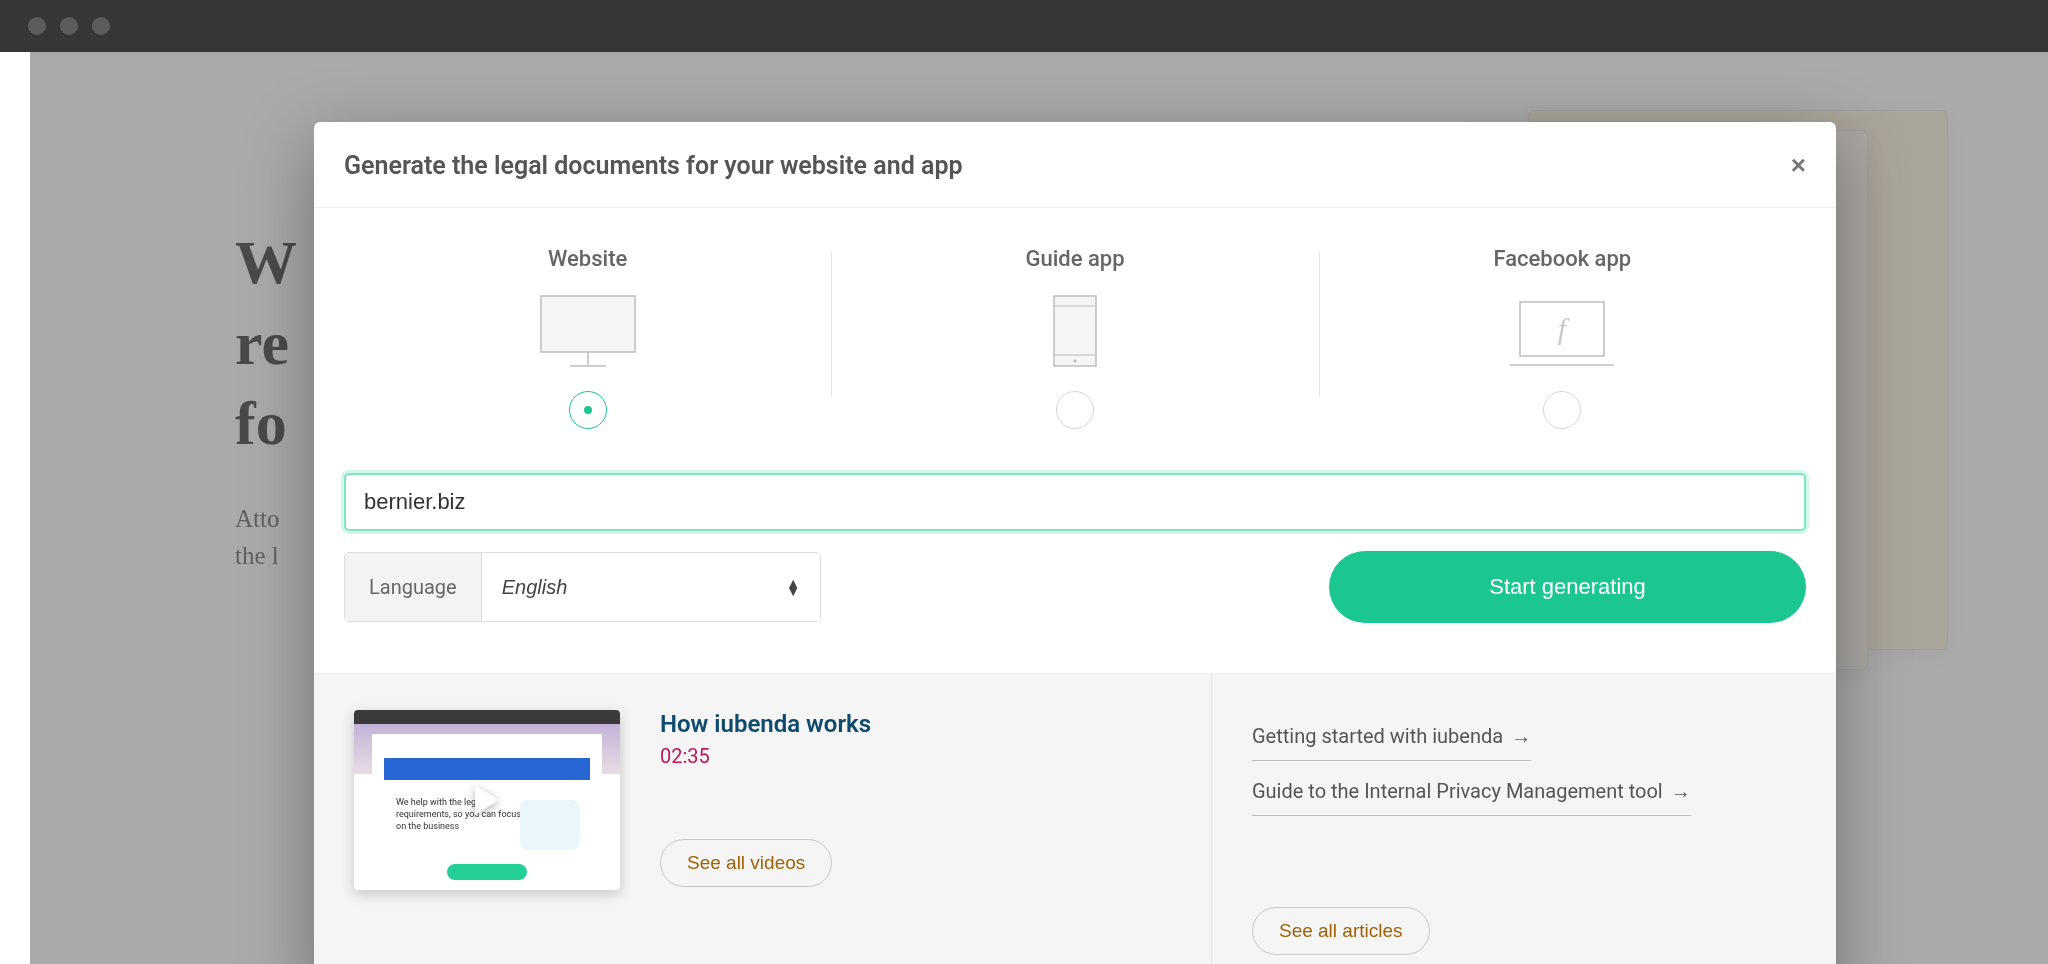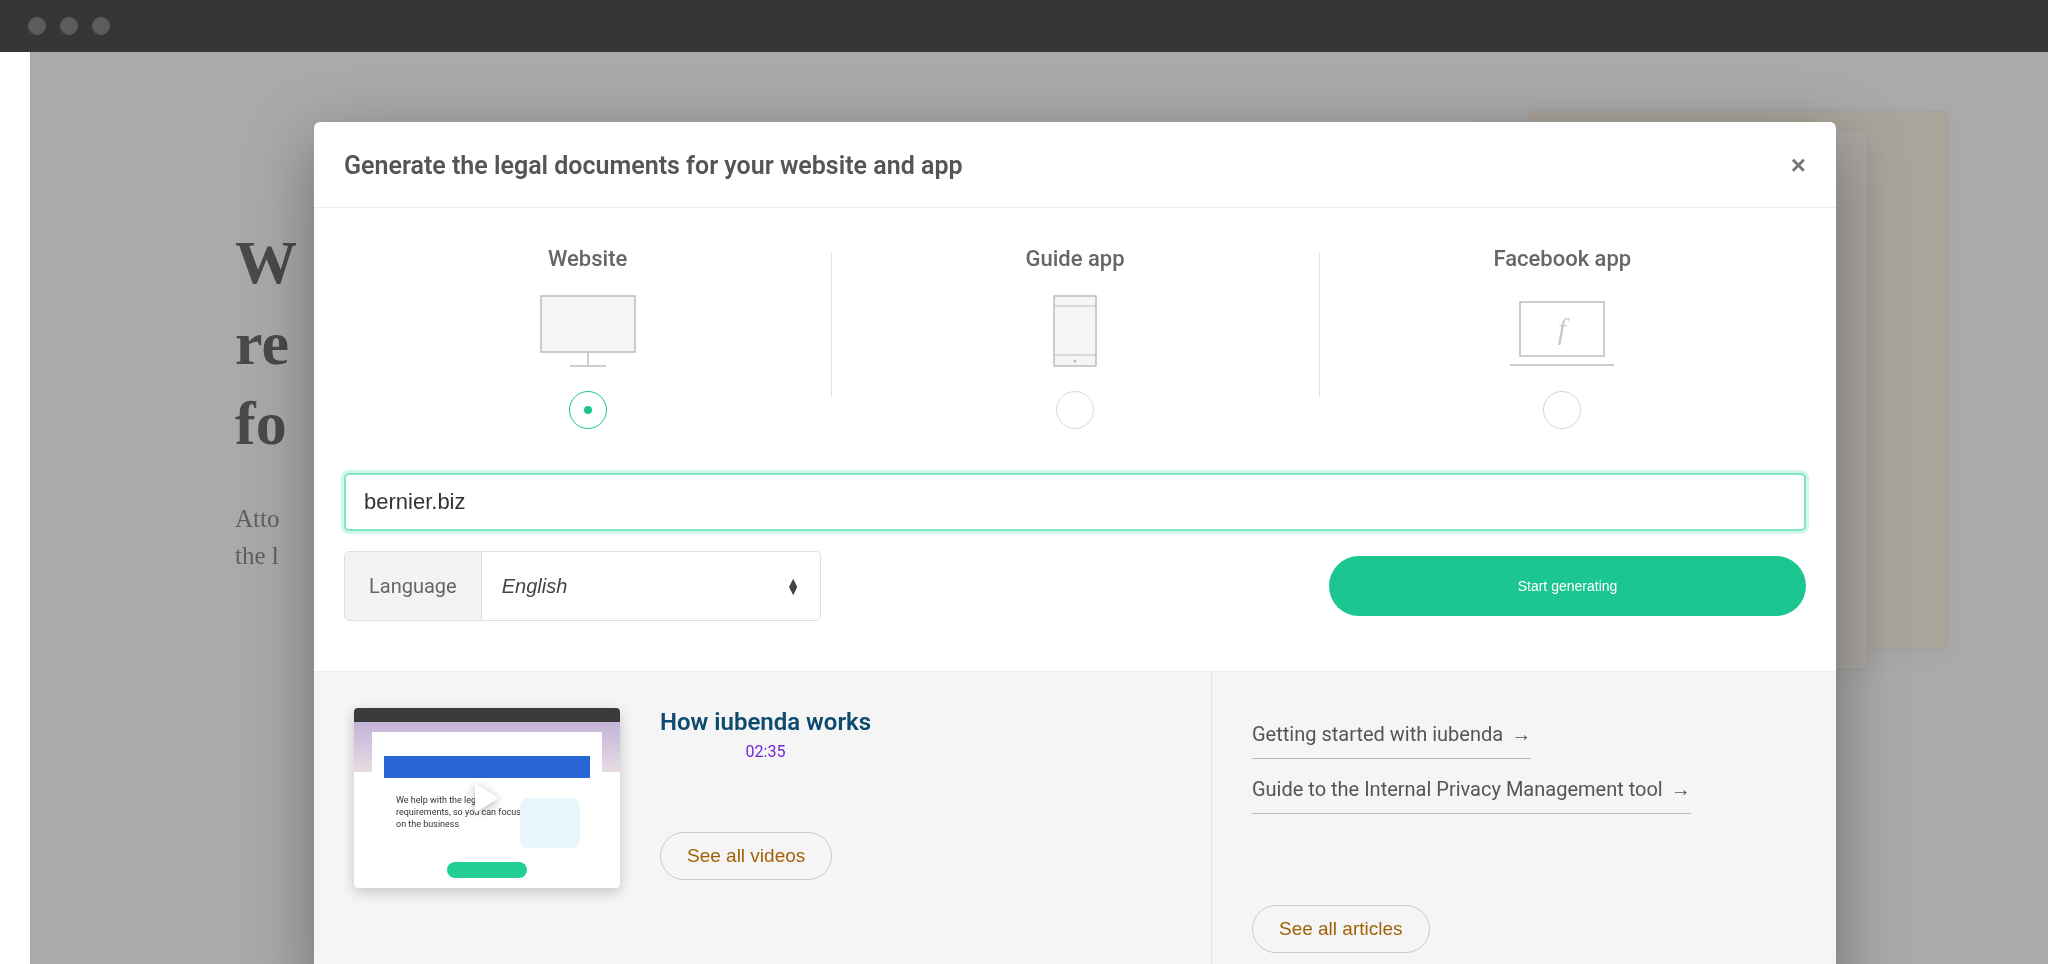--- a/index.html
+++ b/index.html
@@ -205,26 +205,26 @@
       transform: translateY(-50%);
       pointer-events: none;
       color: #444;
       font-size: 14px;
       display: flex;
       flex-direction: column;
       line-height: 0.6;
     }
     .generate-btn {
       width: 477px;
-      height: 60px;
+      height: 72px;
       border: none;
       border-radius: 40px;
       background: #1cc691;
       color: #fff;
-      font-size: 14px;
+      font-size: 22px;
       cursor: pointer;
     }
     .footer-panels {
       display: flex;
       background: #f5f5f5;
       border-top: 1px solid #eee;
     }
     .panel {
       padding: 36px 40px 46px;
     }
@@ -295,24 +295,23 @@
       border-bottom: 15px solid transparent;
       filter: drop-shadow(0 2px 4px rgba(0,0,0,0.3));
     }
     .panel-title {
       font-size: 24px;
       font-weight: 600;
       color: #0c4a6e;
       margin-bottom: 6px;
     }
     .video-dur {
-      font-size: 16px;
-      color: #6d28d9;
+      font-size: 20px;
+      color: #be185d;
       margin-bottom: 24px;
-      text-align: center;
     }
     .pill-btn {
       border: 1.5px solid #c9c9c9;
       background: transparent;
       border-radius: 30px;
       padding: 12px 26px;
       font-size: 19px;
       color: #a16207;
       cursor: pointer;
       margin-top: 47px;

